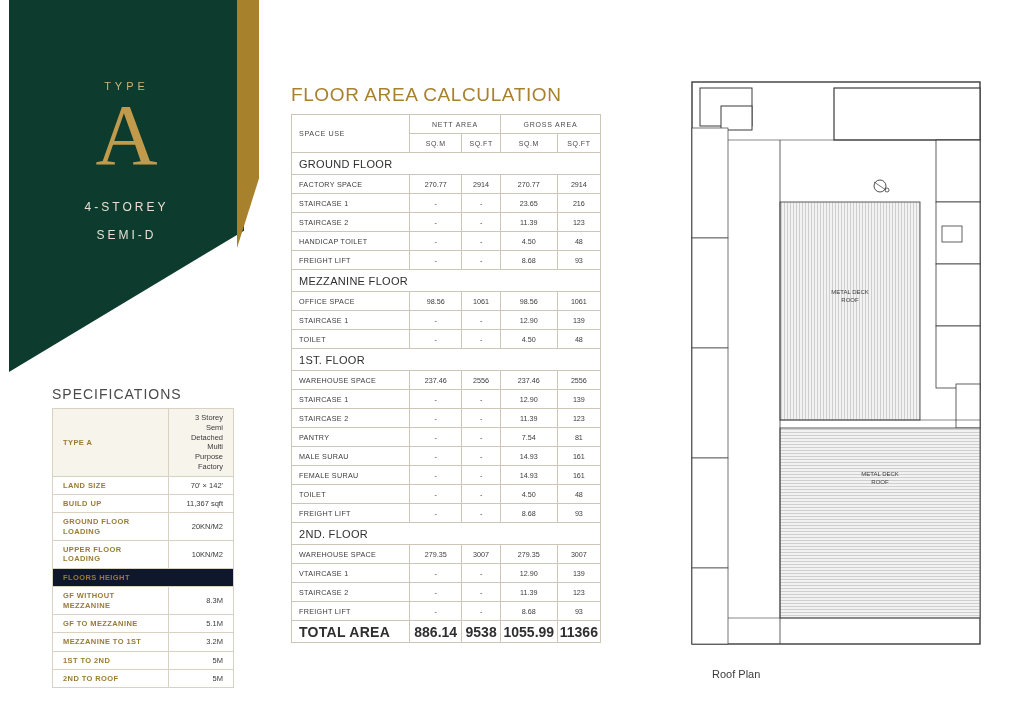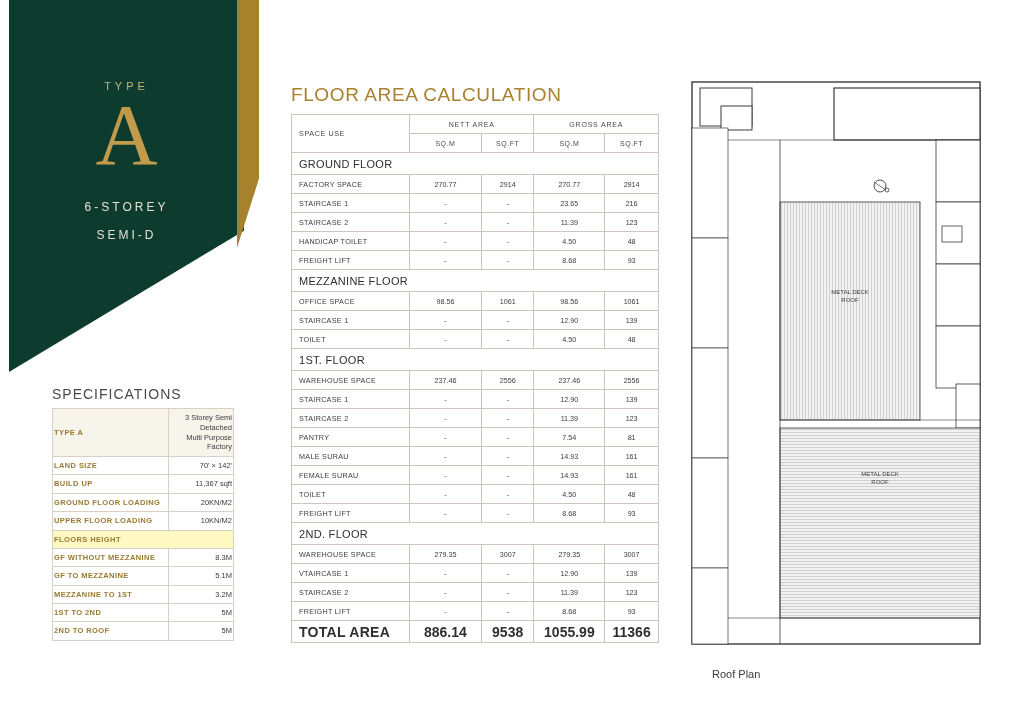--- a/index.html
+++ b/index.html
@@ -74,58 +74,58 @@
     color: #4a4a4a;
     margin-bottom: 6px;
   }
   table.spec {
     width: 182px;
     border-collapse: collapse;
     font-size: 7.5px;
   }
   table.spec td {
     border: 1px solid #d8d2c4;
-    padding: 4px 1px;
+    padding: 4px 10px;
     vertical-align: middle;
     line-height: 1.25;
   }
   .spec .k {
     color: #9a7b33;
     letter-spacing: 0.4px;
     font-weight: bold;
     width: 64%;
   }
   .spec .v {
     text-align: right;
     color: #3b3b3b;
     width: 36%;
   }
   .spec tr.head-row td { background: #f7f4ec; }
   .spec tr.section td {
-    background: #fef9c3;
+    background: #0f172a;
     color: #9a7b33;
     font-weight: bold;
   }
   .spec .v-2l { text-align: right; line-height: 1.3; }
 
   
   .calc-title {
     position: absolute;
     left: 291px; top: 84px;
     font-size: 19px;
     color: #a8812c;
     letter-spacing: 0.6px;
   }
   .calc-wrap {
     position: absolute;
     left: 291px; top: 114px;
     width: 350px;
   }
   table.calc {
-    width: 368px;
+    width: 310px;
     border-collapse: collapse;
     font-size: 7.2px;
     color: #3b3b3b;
   }
   table.calc td, table.calc th {
     border: 1px solid #ccc6b8;
     padding: 0;
     height: 19px;
     text-align: center;
     font-weight: normal;
@@ -183,21 +183,21 @@
   }
 </style>
 </head>
 <body>
 
 <div class="left-panel">
   <div class="green-shape"></div>
   <div class="gold-accent"></div>
   <div class="type-label">TYPE</div>
   <div class="type-letter">A</div>
-  <div class="type-sub1">6-STOREY</div>
+  <div class="type-sub1">4-STOREY</div>
   <div class="type-sub2">SEMI-D</div>
 </div>
 
 <div class="spec-wrap">
   <div class="spec-title">SPECIFICATIONS</div>
   <table class="spec">
     <tbody id="spec-body">
         <tr class="head-row">
           <td class="k">TYPE A</td>
           <td class="v v-2l">3 Storey Semi Detached<br>Multi Purpose Factory</td>

